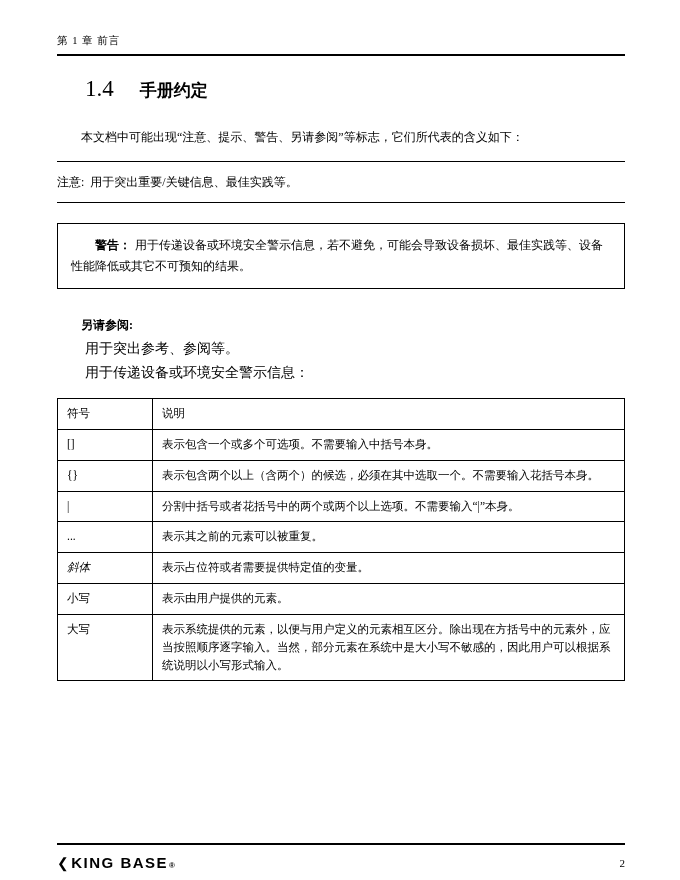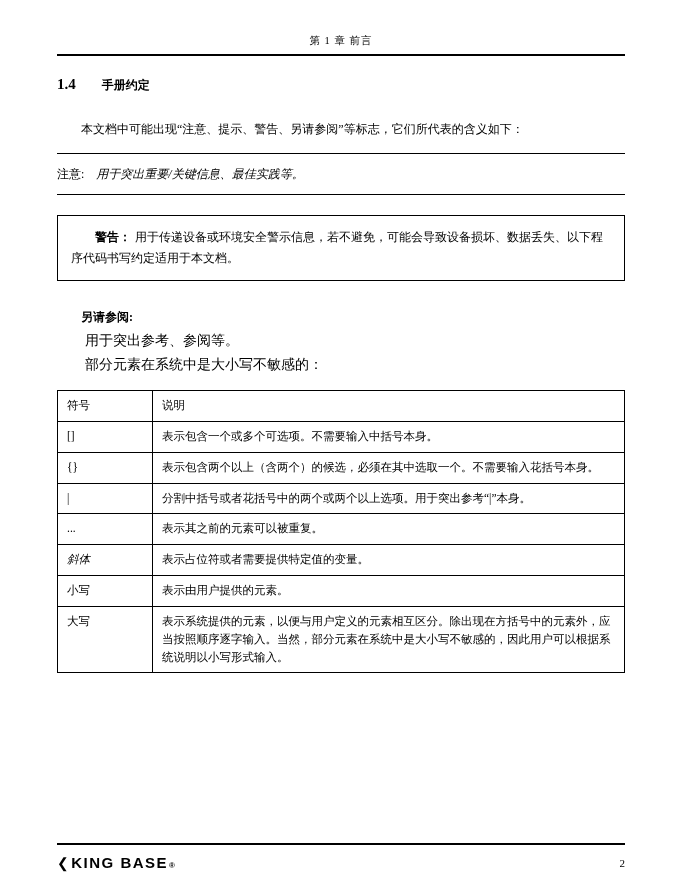--- a/index.html
+++ b/index.html
@@ -10,60 +10,61 @@
     position: relative;
     width: 680px;
     height: 880px;
     margin: 0 auto;
     background: #ffffff;
     overflow: hidden;
   }
   .content { padding: 34px 55px 0 57px; }
 
   .running-head {
-    text-align: center;
+    text-align: left;
     font-size: 10.5px;
     letter-spacing: 1px;
     color: #000;
   }
   .rule-thick { border-top: 2.5px solid #000; margin-top: 6px; }
 
   .section-title {
     margin-top: 20px;
     display: flex;
     align-items: baseline;
   }
   .section-title .sec-num {
-    font-size: 15px;
-    font-weight: bold;
+    font-size: 23px;
+    font-weight: normal;
+    margin-left: 28px;
   }
   .section-title .sec-name {
     margin-left: 26px;
-    font-size: 12px;
+    font-size: 17px;
     font-weight: bold;
     font-family: "Liberation Sans", "DejaVu Sans", sans-serif;
   }
 
   p.body-text {
     font-size: 12px;
     line-height: 1.6;
   }
   .intro { margin-top: 26px; text-indent: 2em; }
 
   .admonition-lined {
     margin-top: 14px;
     border-top: 1px solid #000;
     border-bottom: 1px solid #000;
     padding: 11px 0;
     font-size: 12px;
     line-height: 1.5;
   }
   .admonition-lined.tip { margin-top: 26px; }
   .admonition-lined b { font-weight: normal; }
-  .admonition-lined .adm-text { margin-left: 12px; font-style: italic; }
+  .admonition-lined .adm-text { margin-left: 6px; }
 
   .warning-box {
     margin-top: 20px;
     border: 1px solid #000;
     padding: 11px 13px;
     font-size: 12px;
     line-height: 1.75;
   }
   .warning-box p { text-indent: 2em; }
   .warning-box b { font-weight: bold; margin-right: 4px; }
@@ -137,47 +138,47 @@
     </h1>
 
     <p class="body-text intro">本文档中可能出现“注意、提示、警告、另请参阅”等标志，它们所代表的含义如下：</p>
 
     <div class="admonition-lined note">
       <b>注意:</b><span class="adm-text">用于突出重要/关键信息、最佳实践等。</span>
     </div>
 
 
     <div class="warning-box">
-      <p><b>警告：</b><span>用于传递设备或环境安全警示信息，若不避免，可能会导致设备损坏、数据丢失、以下程序代码书写约定适用于本文档。</span></p>
+      <p><b>警告：</b><span>用于传递设备或环境安全警示信息，若不避免，可能会导致设备损坏、最佳实践等、设备性能降低或其它不可预知的结果。</span></p>
     </div>
 
     <p class="seealso-label">另请参阅:</p>
     <p class="seealso-text">用于突出参考、参阅等。</p>
 
-    <p class="table-intro">部分元素在系统中是大小写不敏感的：</p>
+    <p class="table-intro">用于传递设备或环境安全警示信息：</p>
 
     <table class="conv-table">
       <thead>
         <tr>
           <th>符号</th>
           <th>说明</th>
         </tr>
       </thead>
       <tbody>
         <tr>
           <td>[]</td>
           <td>表示包含一个或多个可选项。不需要输入中括号本身。</td>
         </tr>
         <tr>
           <td>{}</td>
           <td>表示包含两个以上（含两个）的候选，必须在其中选取一个。不需要输入花括号本身。</td>
         </tr>
         <tr>
           <td>|</td>
-          <td>分割中括号或者花括号中的两个或两个以上选项。用于突出参考“|”本身。</td>
+          <td>分割中括号或者花括号中的两个或两个以上选项。不需要输入“|”本身。</td>
         </tr>
         <tr>
           <td>...</td>
           <td>表示其之前的元素可以被重复。</td>
         </tr>
         <tr>
           <td class="italic-symbol">斜体</td>
           <td>表示占位符或者需要提供特定值的变量。</td>
         </tr>
         <tr>

